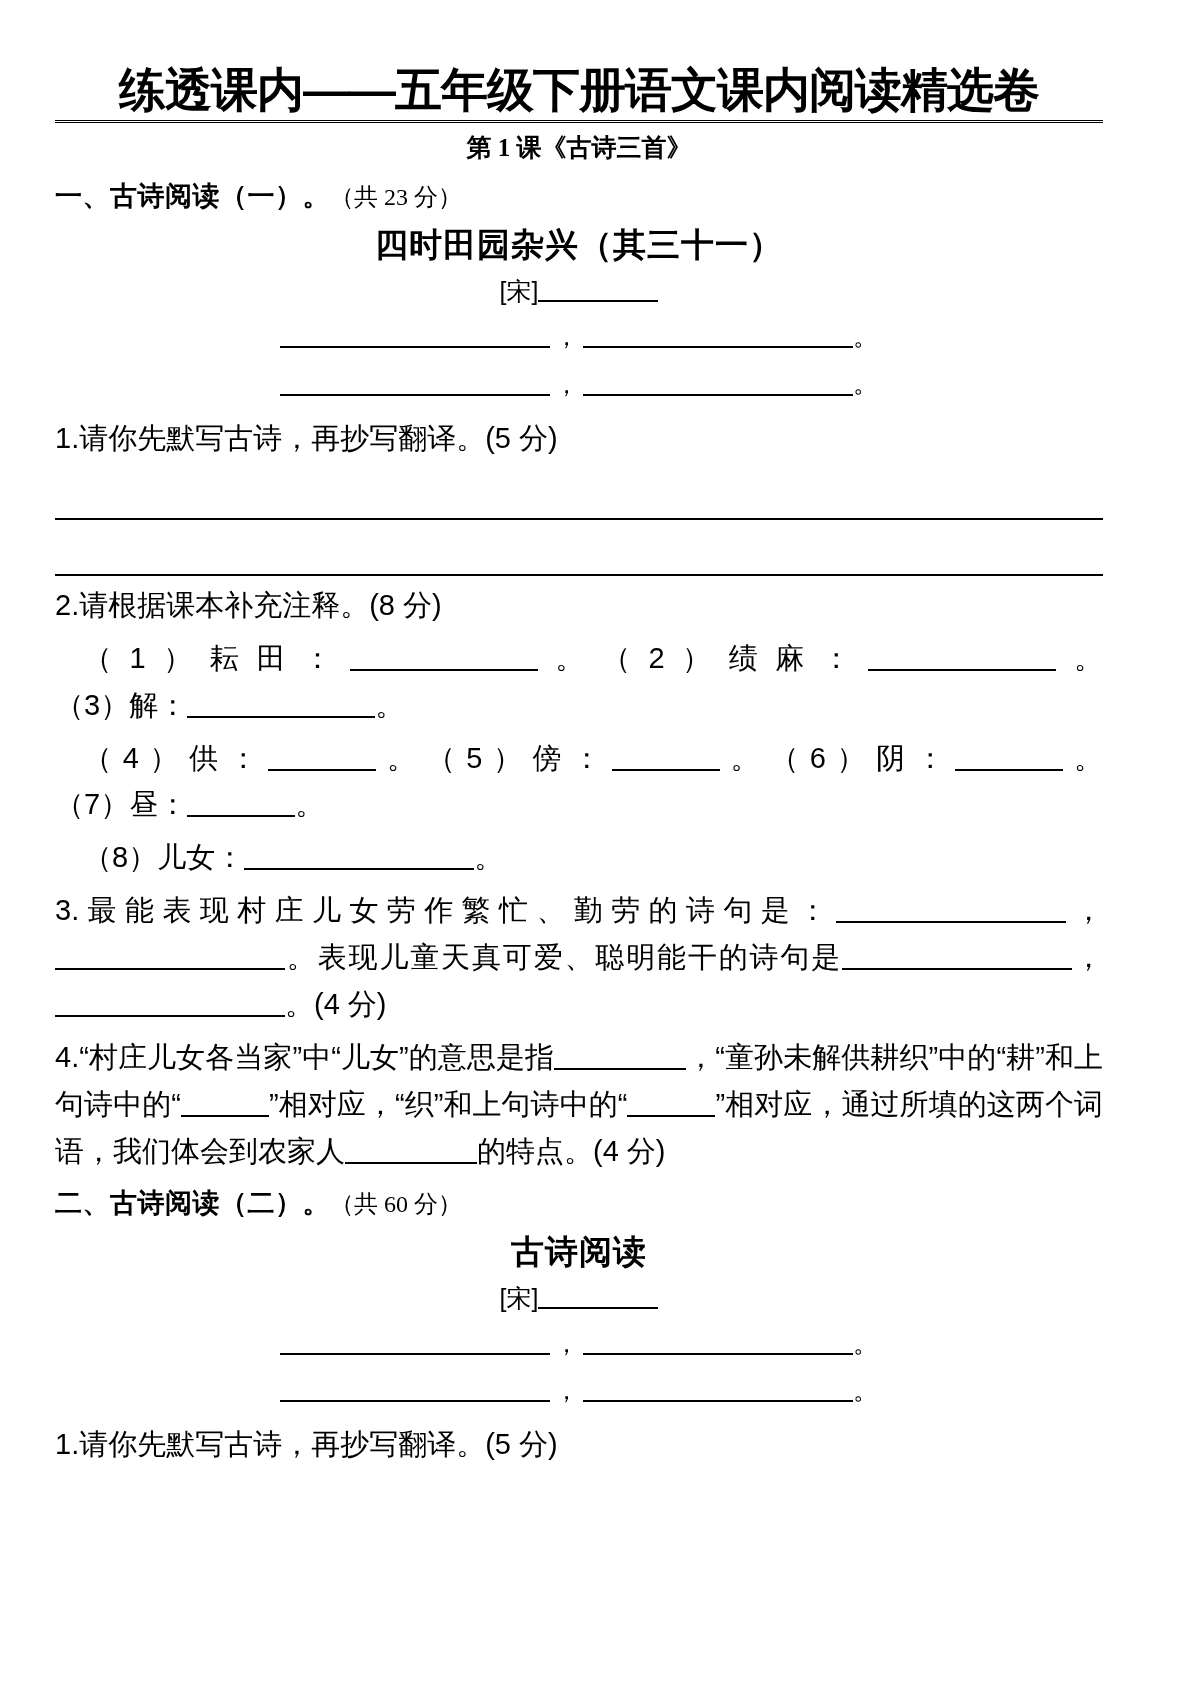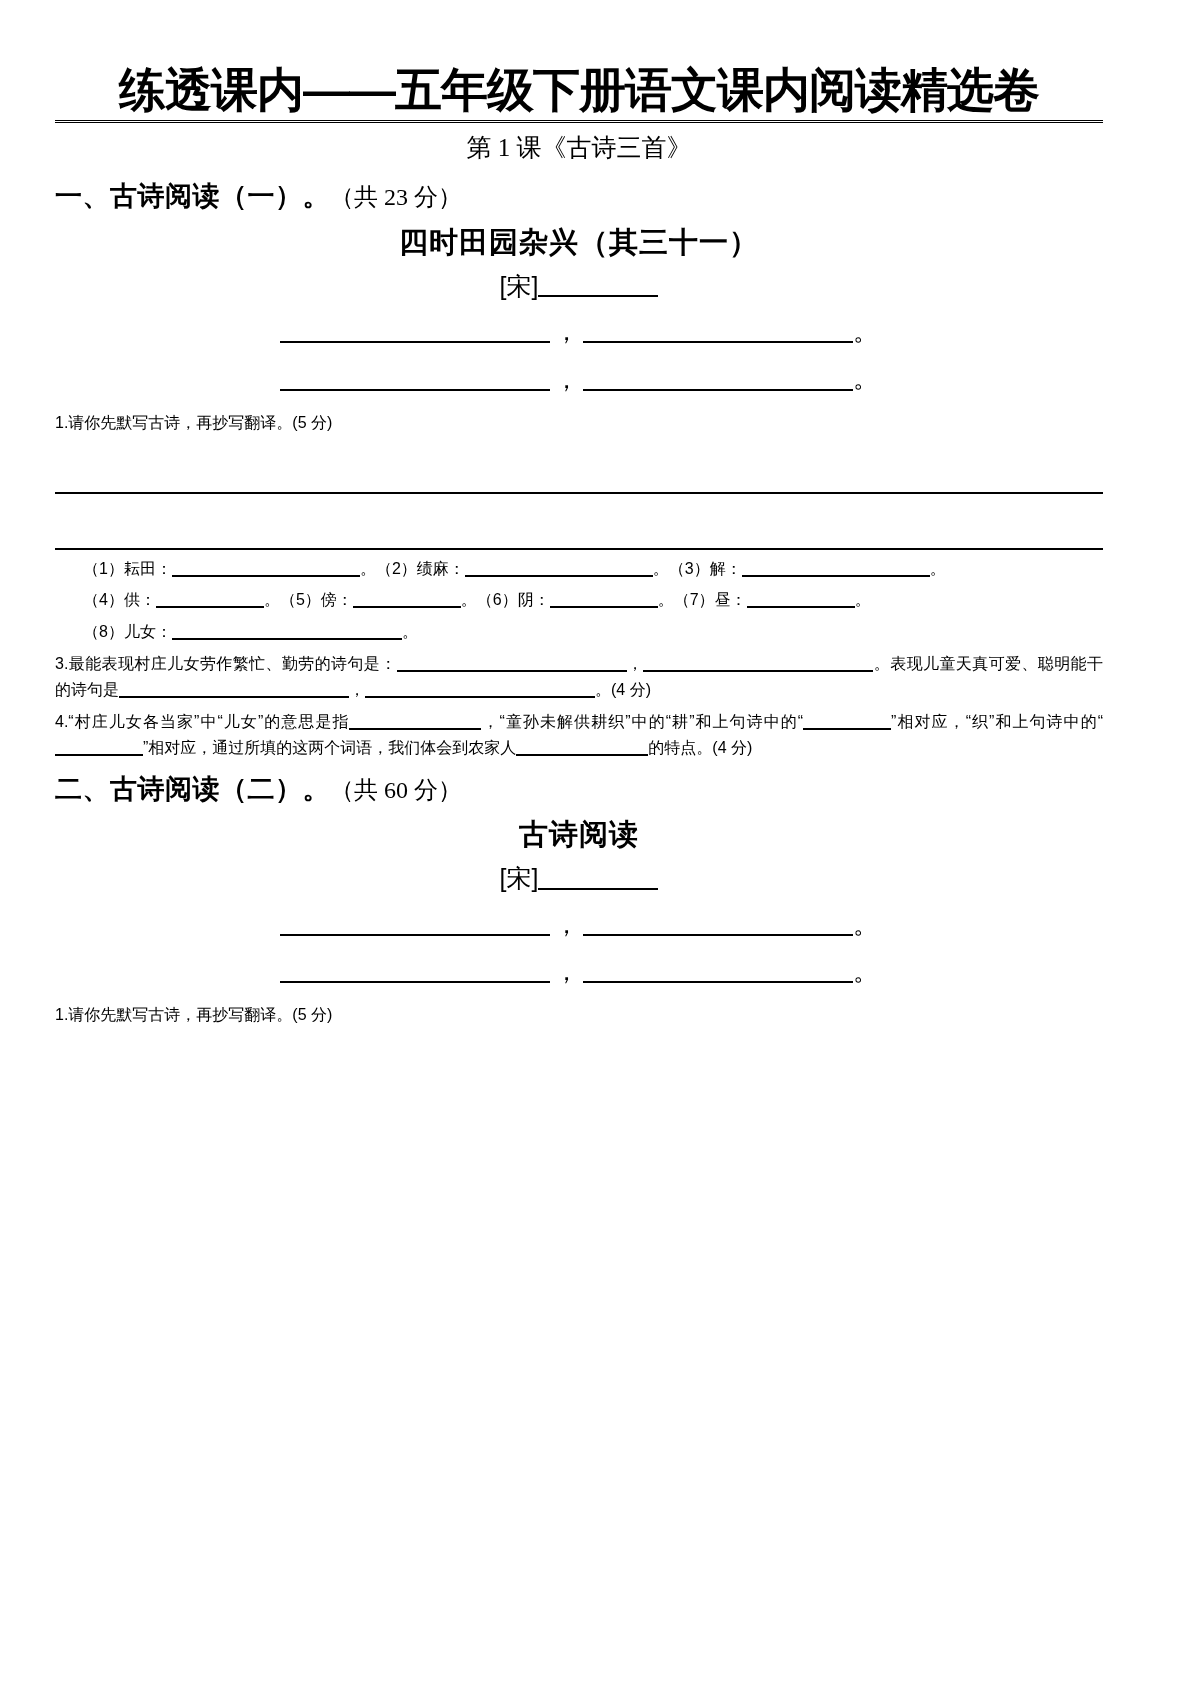--- a/index.html
+++ b/index.html
@@ -36,21 +36,21 @@
     letter-spacing: -1px;
     line-height: 1.18;
     white-space: nowrap;
     border-bottom: 3px double #000;
     padding-bottom: 3px;
     margin-bottom: 8px;
   }
   .lesson-title {
     text-align: center;
     font-family: "Liberation Serif", "DejaVu Serif", serif;
-    font-weight: normal;
+    font-weight: bold;
     font-size: 25px;
     margin: 4px 0 14px 0;
   }
 
   
   .section-heading {
     font-size: 27px;
     margin: 10px 0 6px 0;
     line-height: 1.35;
   }
@@ -60,21 +60,21 @@
   }
   .section-heading .sec-points {
     font-weight: normal;
     font-size: 24px;
     font-family: Liberation Serif, serif;
   }
 
   
   .poem-title {
     text-align: center;
-    font-size: 29px;
+    font-size: 33px;
     font-weight: bold;
     margin: 8px 0 6px 0;
     letter-spacing: 1px;
     font-family: Liberation Serif, serif;
   }
   .poem-author {
     text-align: center;
     font-size: 25px;
     margin: 4px 0 12px 0;
   }
@@ -95,21 +95,21 @@
     display: inline-block;
     border-bottom: 2px solid #000;
     width: 270px;
     height: 1.05em;
     vertical-align: -3px;
   }
   .poem-line .sep { padding: 0 4px; }
 
   
   .q {
-    font-size: 16px;
+    font-size: 29px;
     line-height: 1.62;
     margin: 6px 0 2px 0;
     text-align: justify;
   }
   .q.indent { text-indent: 28px; }
 
   .blank {
     display: inline-block;
     border-bottom: 2px solid #000;
     height: 1.02em;
@@ -158,20 +158,21 @@
     </div>
 
     <div class="poem-line">
       <span class="blank"></span><span class="sep">，</span><span class="blank"></span><span>。</span>
     </div>
 
     <div class="q">1.请你先默写古诗，再抄写翻译。(5 分)</div>
     <div class="answer-line"></div>
     <div class="answer-line"></div>
 
+    <div class="q">2.请根据课本补充注释。(8 分)</div>
 
     <div class="q indent">
       <span class="nowrap"><span>（1）耘田：</span><span class="blank b-l"></span><span>。</span></span><span class="nowrap"><span>（2）绩麻：</span><span class="blank b-l"></span><span>。</span></span><span class="nowrap"><span>（3）解：</span><span class="blank b-l"></span><span>。</span></span>
     </div>
 
     <div class="q indent">
       <span class="nowrap"><span>（4）供：</span><span class="blank b-sm"></span><span>。</span></span><span class="nowrap"><span>（5）傍：</span><span class="blank b-sm"></span><span>。</span></span><span class="nowrap"><span>（6）阴：</span><span class="blank b-sm"></span><span>。</span></span><span class="nowrap"><span>（7）昼：</span><span class="blank b-sm"></span><span>。</span></span>
     </div>
 
     <div class="q indent">

